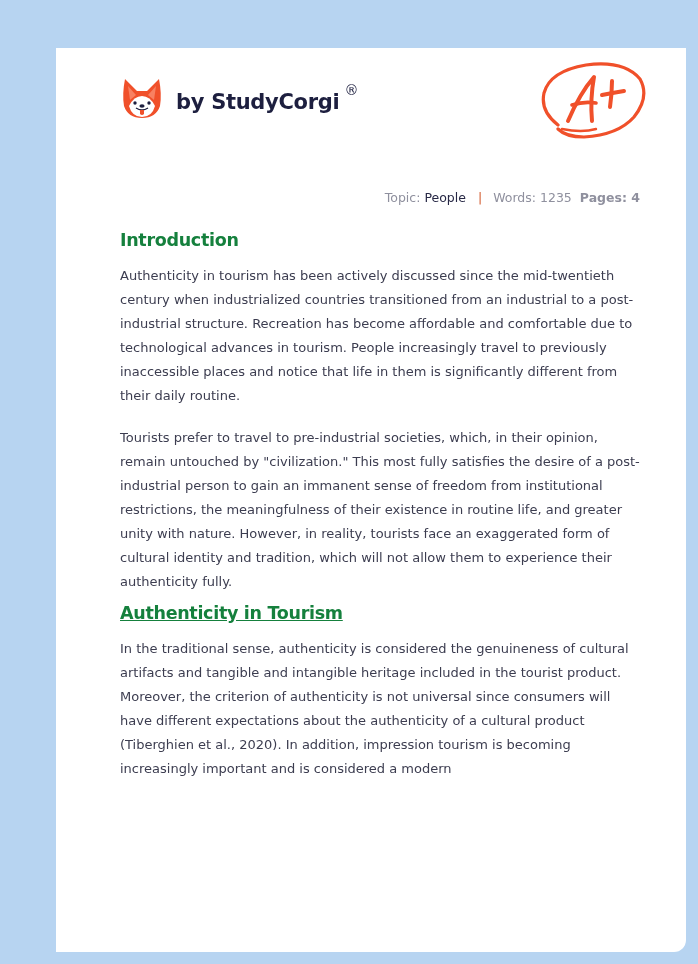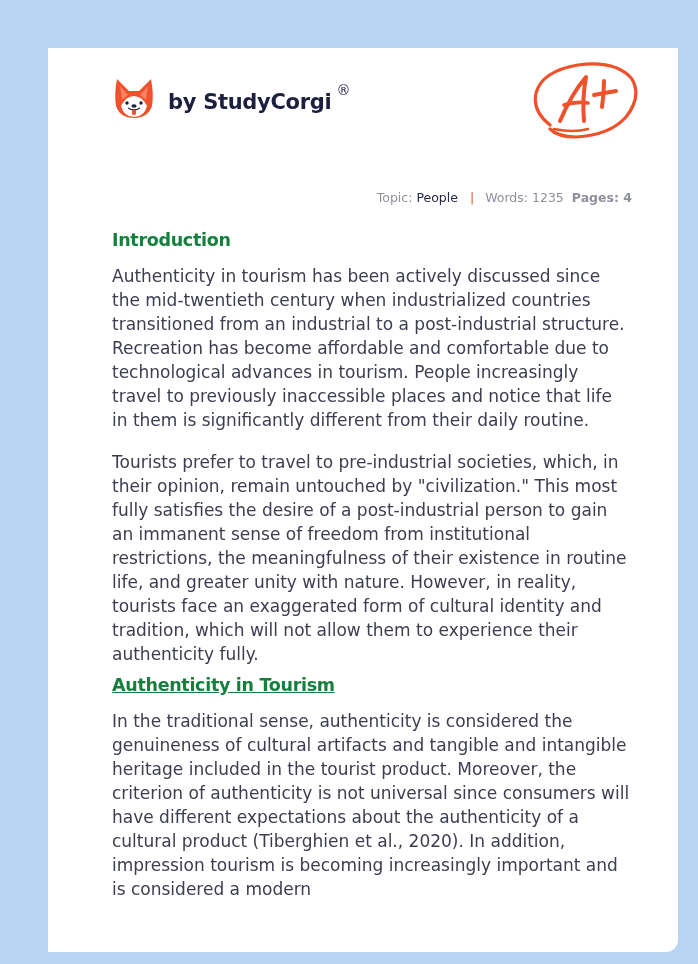--- a/index.html
+++ b/index.html
@@ -5,21 +5,21 @@
     html, body { margin: 0; padding: 0; }
     body {
       width: 698px; height: 964px;
       background: #b7d4f1;
       position: relative;
       overflow: hidden;
       font-family: "Liberation Sans", sans-serif;
     }
     .card {
       position: absolute;
-      left: 48px; top: 48px;
+      left: 56px; top: 48px;
       width: 630px; height: 904px;
       background: #ffffff;
       border-bottom-right-radius: 12px;
       overflow: hidden;
     }
     .logo {
       position: absolute; left: 66px; top: 28px;
       display: flex; align-items: center;
     }
     .logo-text {
@@ -73,21 +73,21 @@
       margin: 0;
       font-family: "DejaVu Sans", sans-serif;
       font-weight: bold;
       font-size: 17.5px;
       color: #15803d;
       letter-spacing: -0.3px;
     }
     p {
       margin: 0;
       font-family: "DejaVu Sans", sans-serif;
-      font-size: 17px;
+      font-size: 13px;
       line-height: 24px;
       color: #3c3d50;
       width: 520px;
     }
   </style>
 </head>
 <body>
 
 <div class="card">
 

